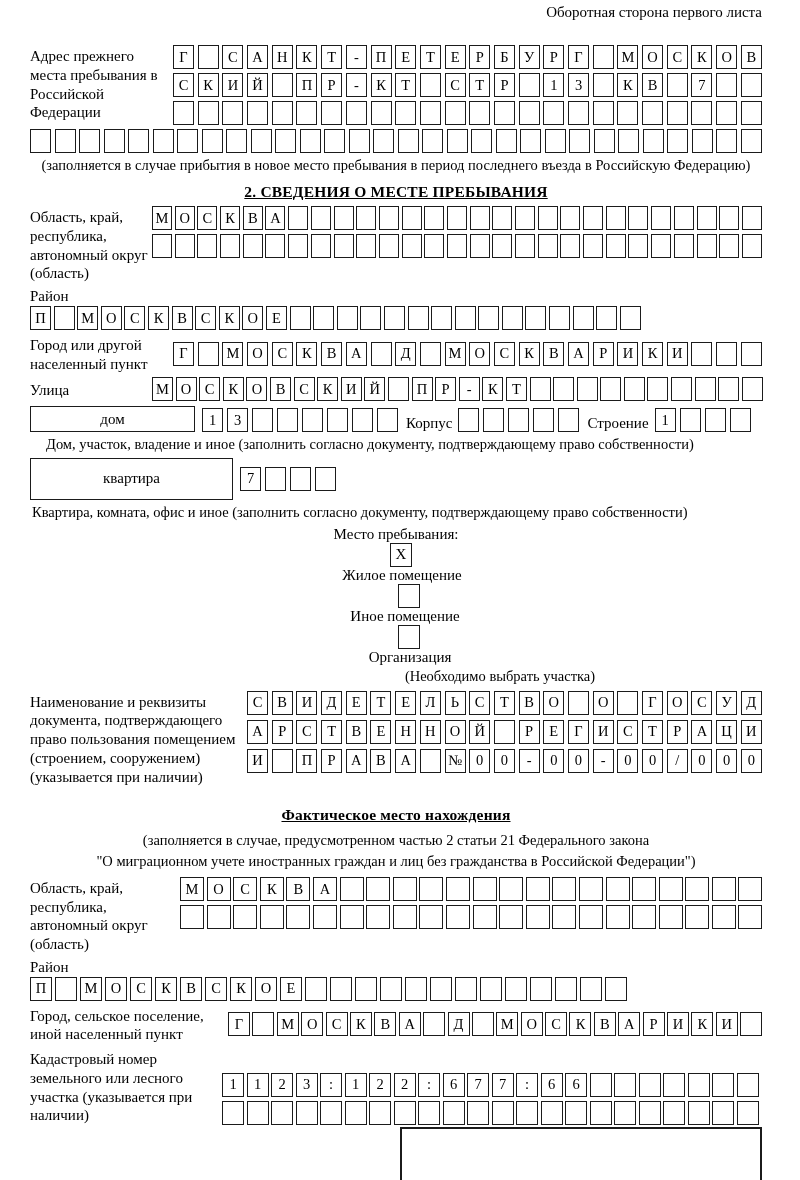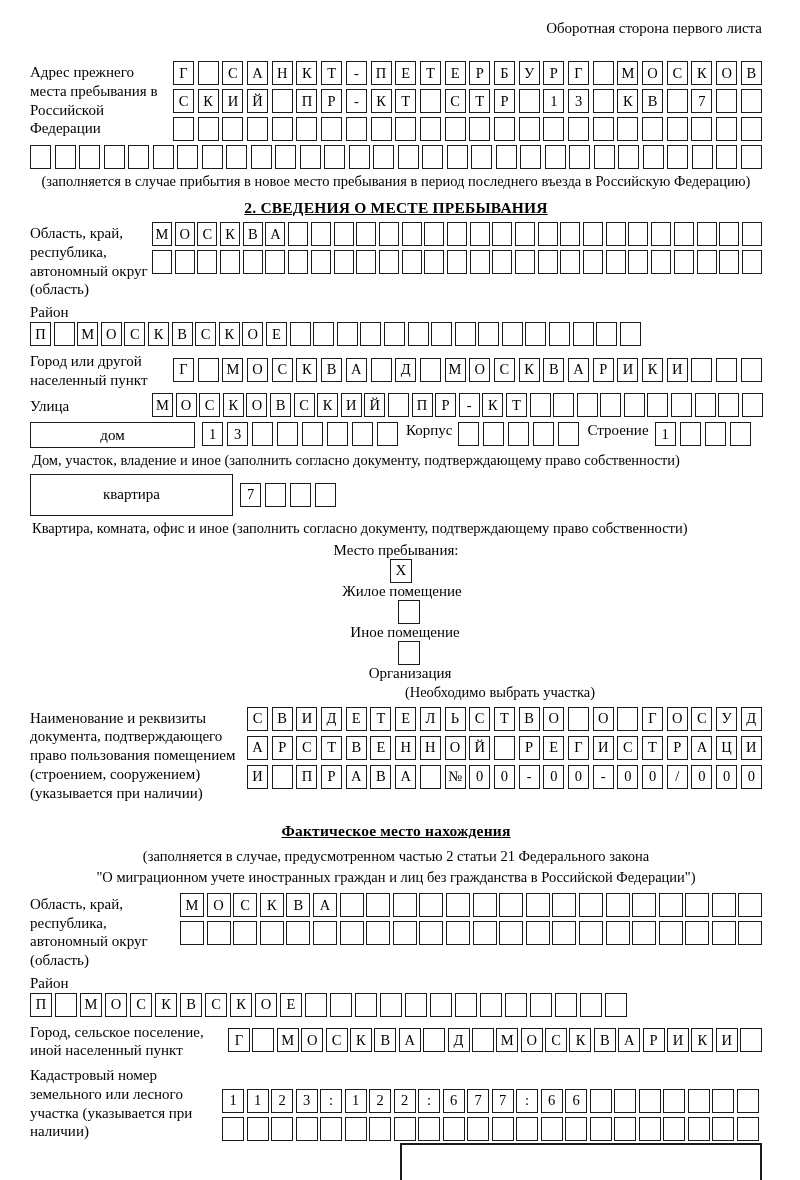--- a/index.html
+++ b/index.html
@@ -1,20 +1,20 @@
 <!DOCTYPE html>
 <html><head>
 <meta charset="utf-8">
 <style>
   html,body{margin:0;padding:0;background:#fff;}
   .page{
     position:relative;
     width:800px;height:1180px;
     box-sizing:border-box;
-    padding:20px 38px 10px 30px;
+    padding:4px 38px 10px 30px;
     background:#fff;
     color:#000;
     font-family:"Liberation Serif","DejaVu Serif",serif;
     font-size:15px;
     overflow:hidden;
   }
   .hdr-right{text-align:right;font-size:15px;margin-bottom:24px;}
   .frow{display:flex;align-items:flex-start;}
   .flabel{flex:0 0 auto;line-height:1.25;padding-top:2px;}
   .vstack{display:flex;flex-direction:column;gap:4px;}
@@ -332,21 +332,21 @@
         <span class="cell"></span>
         <span class="cell"></span>
         <span class="cell"></span>
         <span class="cell"></span>
         <span class="cell"></span>
         <span class="cell"></span>
         <span class="cell"></span>
       </div>
   </div>
 
-  <div class="frow mt5" style="align-items:flex-start;">
+  <div class="frow mt5" style="align-items:flex-end;">
     <div class="fbox" style="width:165px;height:26px;">дом</div>
     <div class="cells w21 g40" style="margin-left:7px;">
         <span class="cell">1</span>
         <span class="cell">3</span>
         <span class="cell"></span>
         <span class="cell"></span>
         <span class="cell"></span>
         <span class="cell"></span>
         <span class="cell"></span>
         <span class="cell"></span>
@@ -360,21 +360,21 @@
         <span class="cell"></span>
       </div>
     <div style="margin:0 6px 0 8px;">Строение</div>
     <div class="cells w21 g40">
         <span class="cell">1</span>
         <span class="cell"></span>
         <span class="cell"></span>
         <span class="cell"></span>
       </div>
   </div>
-  <div class="caption" style="text-align:left;margin-left:2px;">Дом, участок, владение и иное (заполнить согласно документу, подтверждающему право собственности)</div>
+  <div class="caption" style="text-align:left;margin-left:16px;">Дом, участок, владение и иное (заполнить согласно документу, подтверждающему право собственности)</div>
 
   <div class="frow mt4" style="align-items:center;">
     <div class="fbox" style="width:203px;height:42px;">квартира</div>
     <div class="cells w21 g40" style="margin-left:7px;">
         <span class="cell">7</span>
         <span class="cell"></span>
         <span class="cell"></span>
         <span class="cell"></span>
       </div>
   </div>

